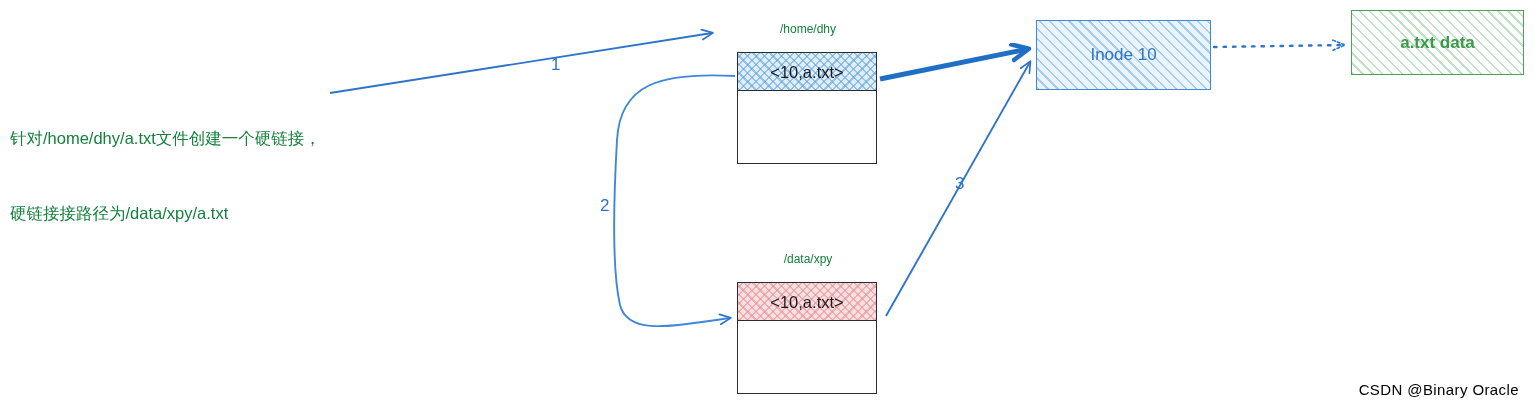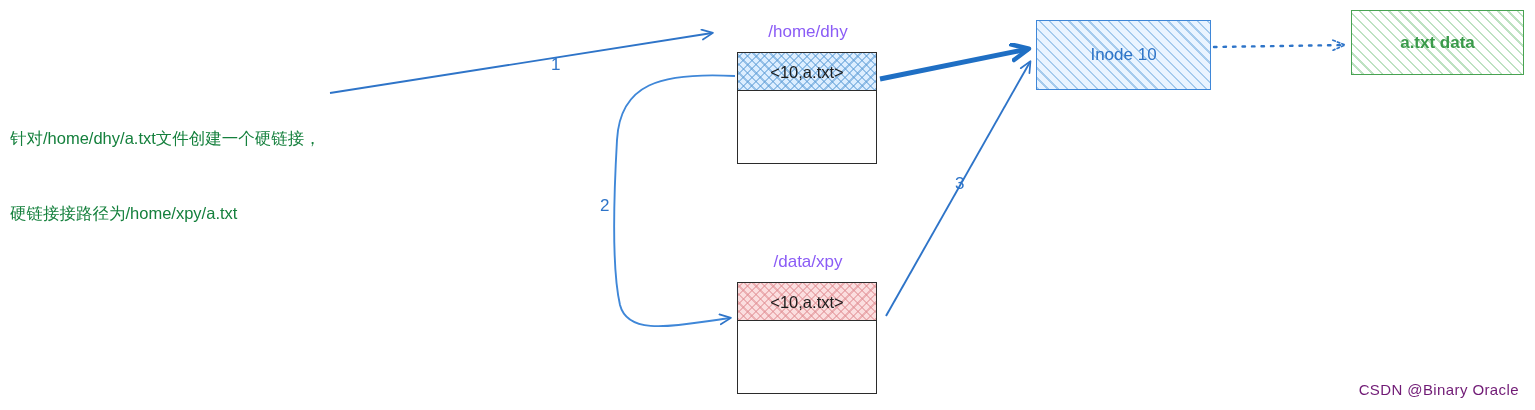--- a/index.html
+++ b/index.html
@@ -42,22 +42,22 @@
   }
 
   
   .dir-group { position: absolute; }
   .dir-caption {
     position: absolute;
     left: 0;
     top: 0;
     width: 142px;
     text-align: center;
-    font-size: 17px;
-    color: #8b5cf6;
+    font-size: 12px;
+    color: #15803d;
   }
   .dir-table {
     position: absolute;
     left: 0;
     top: 30px;
     width: 140px;
     border: 1.6px solid #2b2b2b;
     box-sizing: border-box;
   }
   .dir-cell {
@@ -130,33 +130,33 @@
     color: #2e74c8;
     font-size: 17px;
     line-height: 1;
   }
 
   
   .watermark {
     position: absolute;
     right: 16px;
     bottom: 12px;
-    color: #701a75;
+    color: #000000;
     font-size: 15px;
     letter-spacing: .4px;
   }
 </style>
 </head>
 <body>
 
 <div id="canvas">
 
   <div class="annotation">
     <div>针对/home/dhy/a.txt文件创建一个硬链接，</div>
-    <div>硬链接接路径为/home/xpy/a.txt</div>
+    <div>硬链接接路径为/data/xpy/a.txt</div>
   </div>
 
   <div class="dir-group" style="left:737px; top:22px;">
     <div class="dir-caption">/home/dhy</div>
     <div class="dir-table">
       <div class="dir-cell filled fill-blue">&lt;10,a.txt&gt;</div>
       <div class="dir-cell empty"></div>
     </div>
   </div>
 

